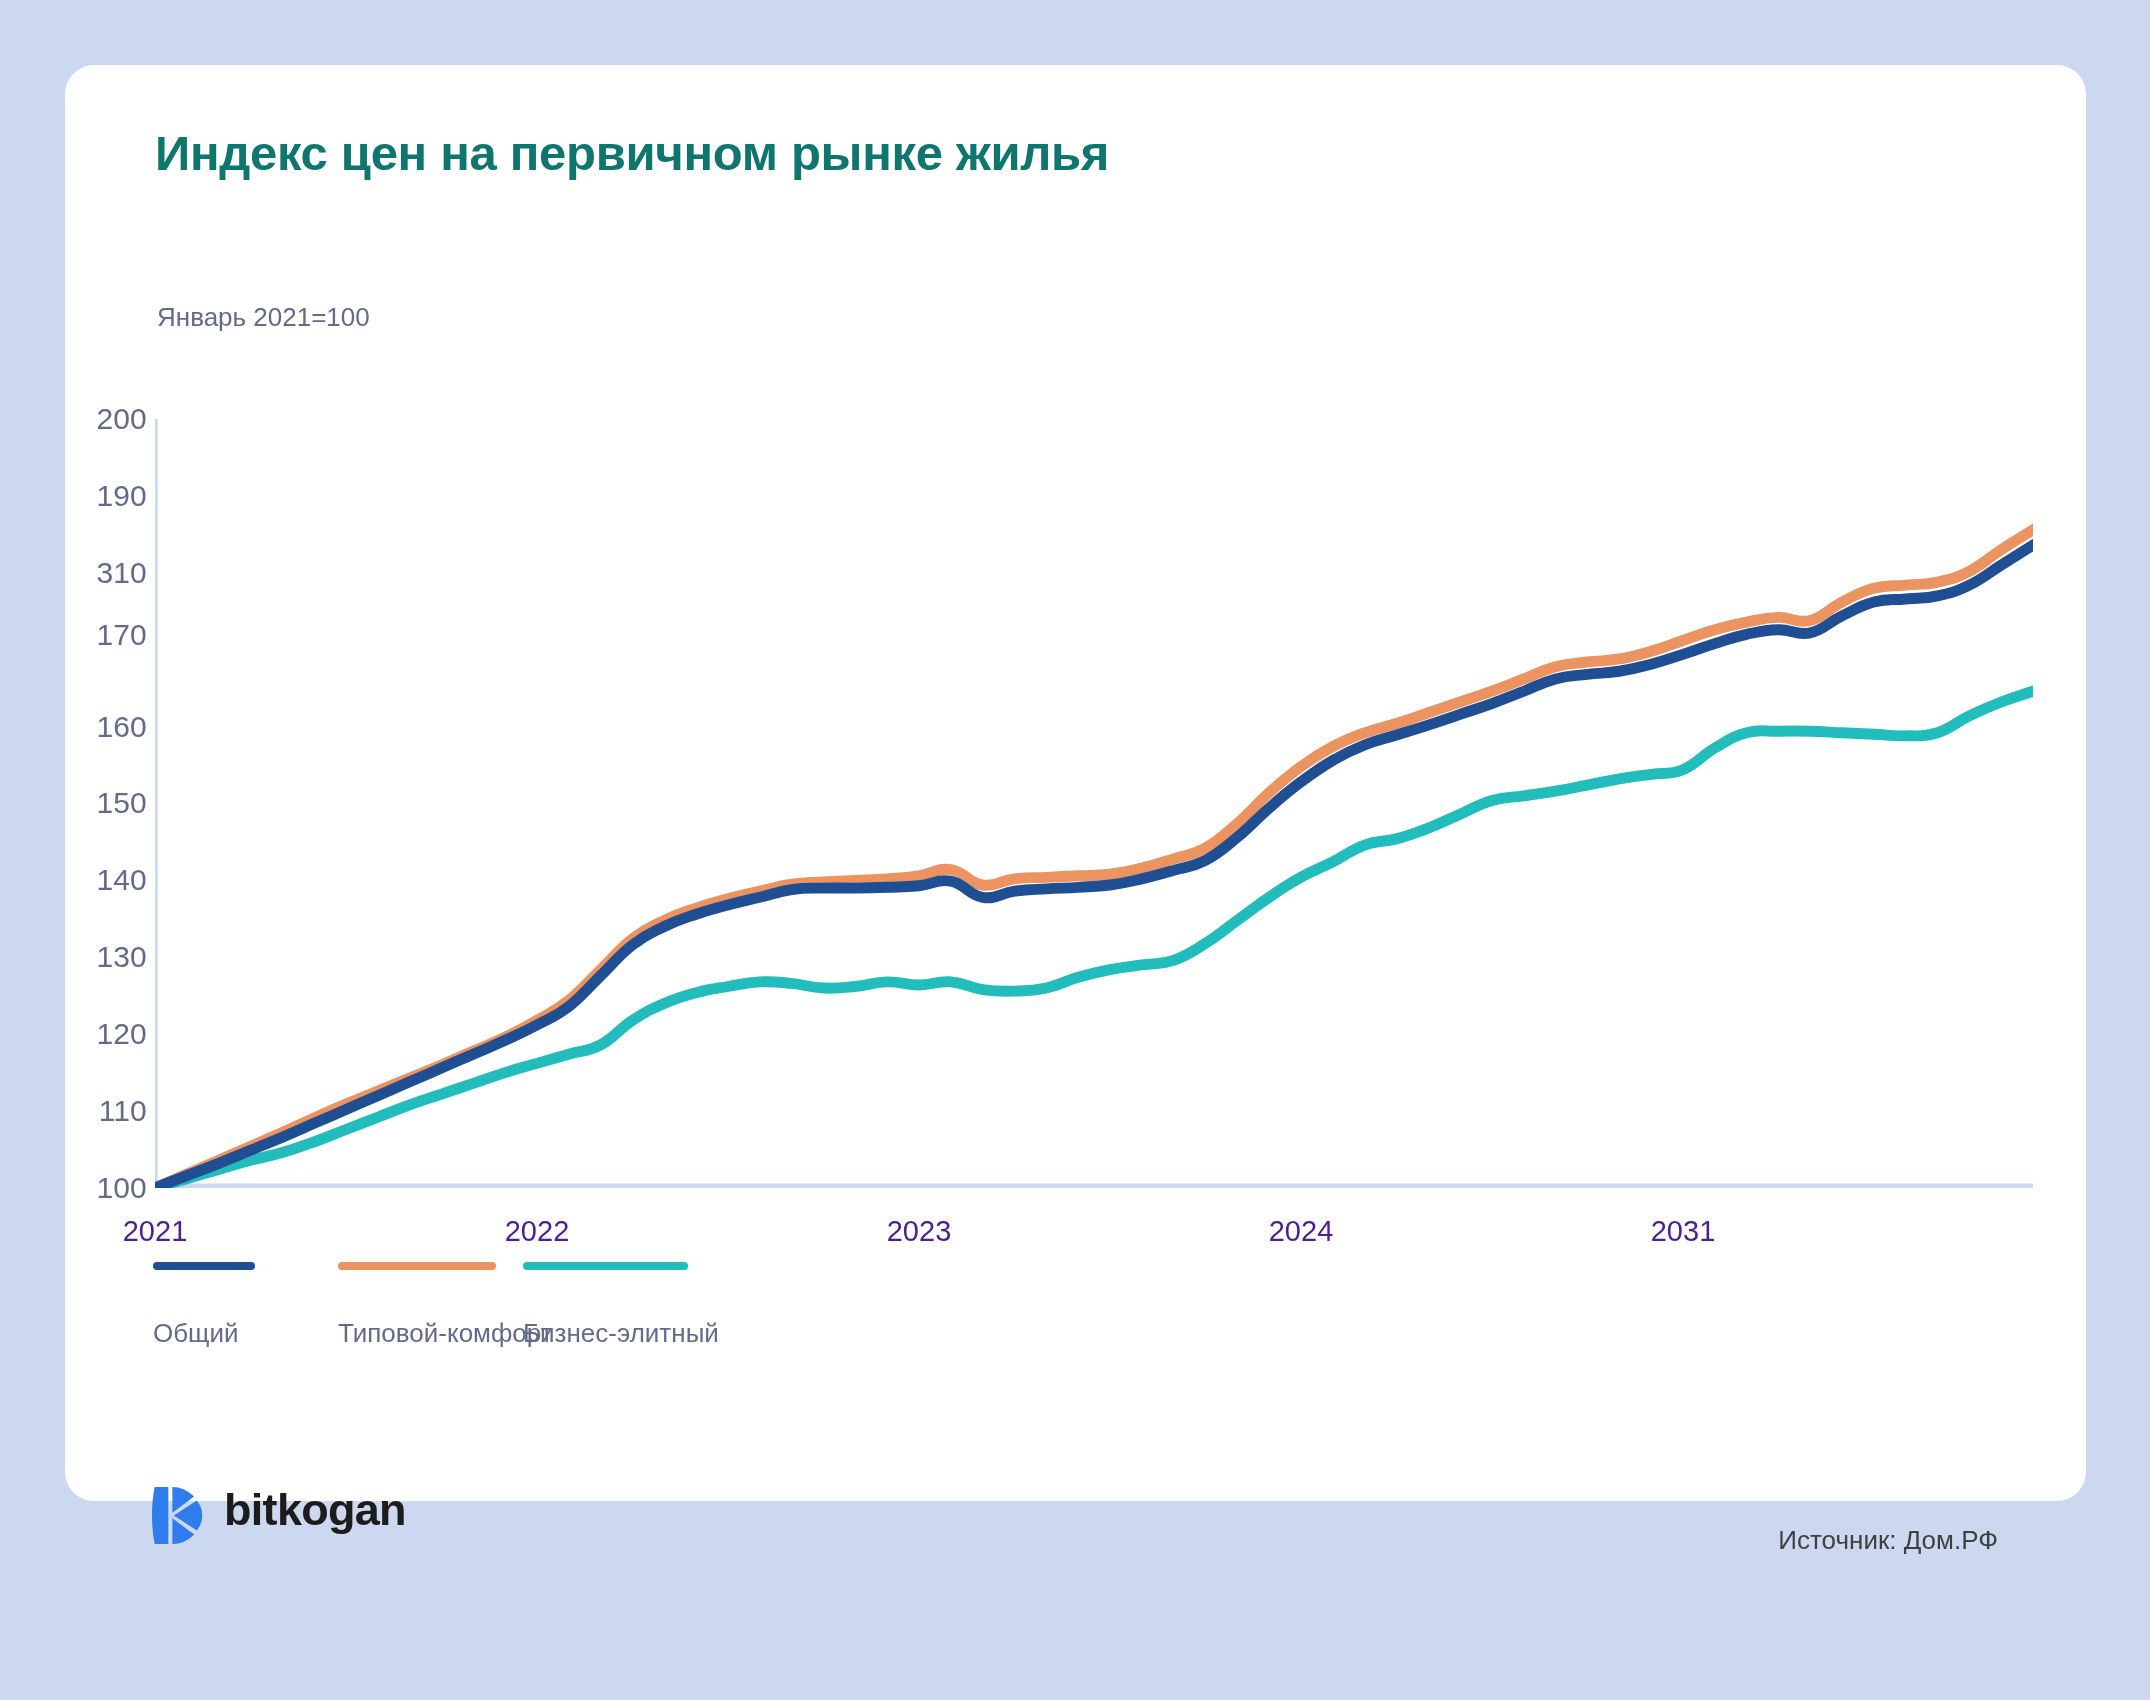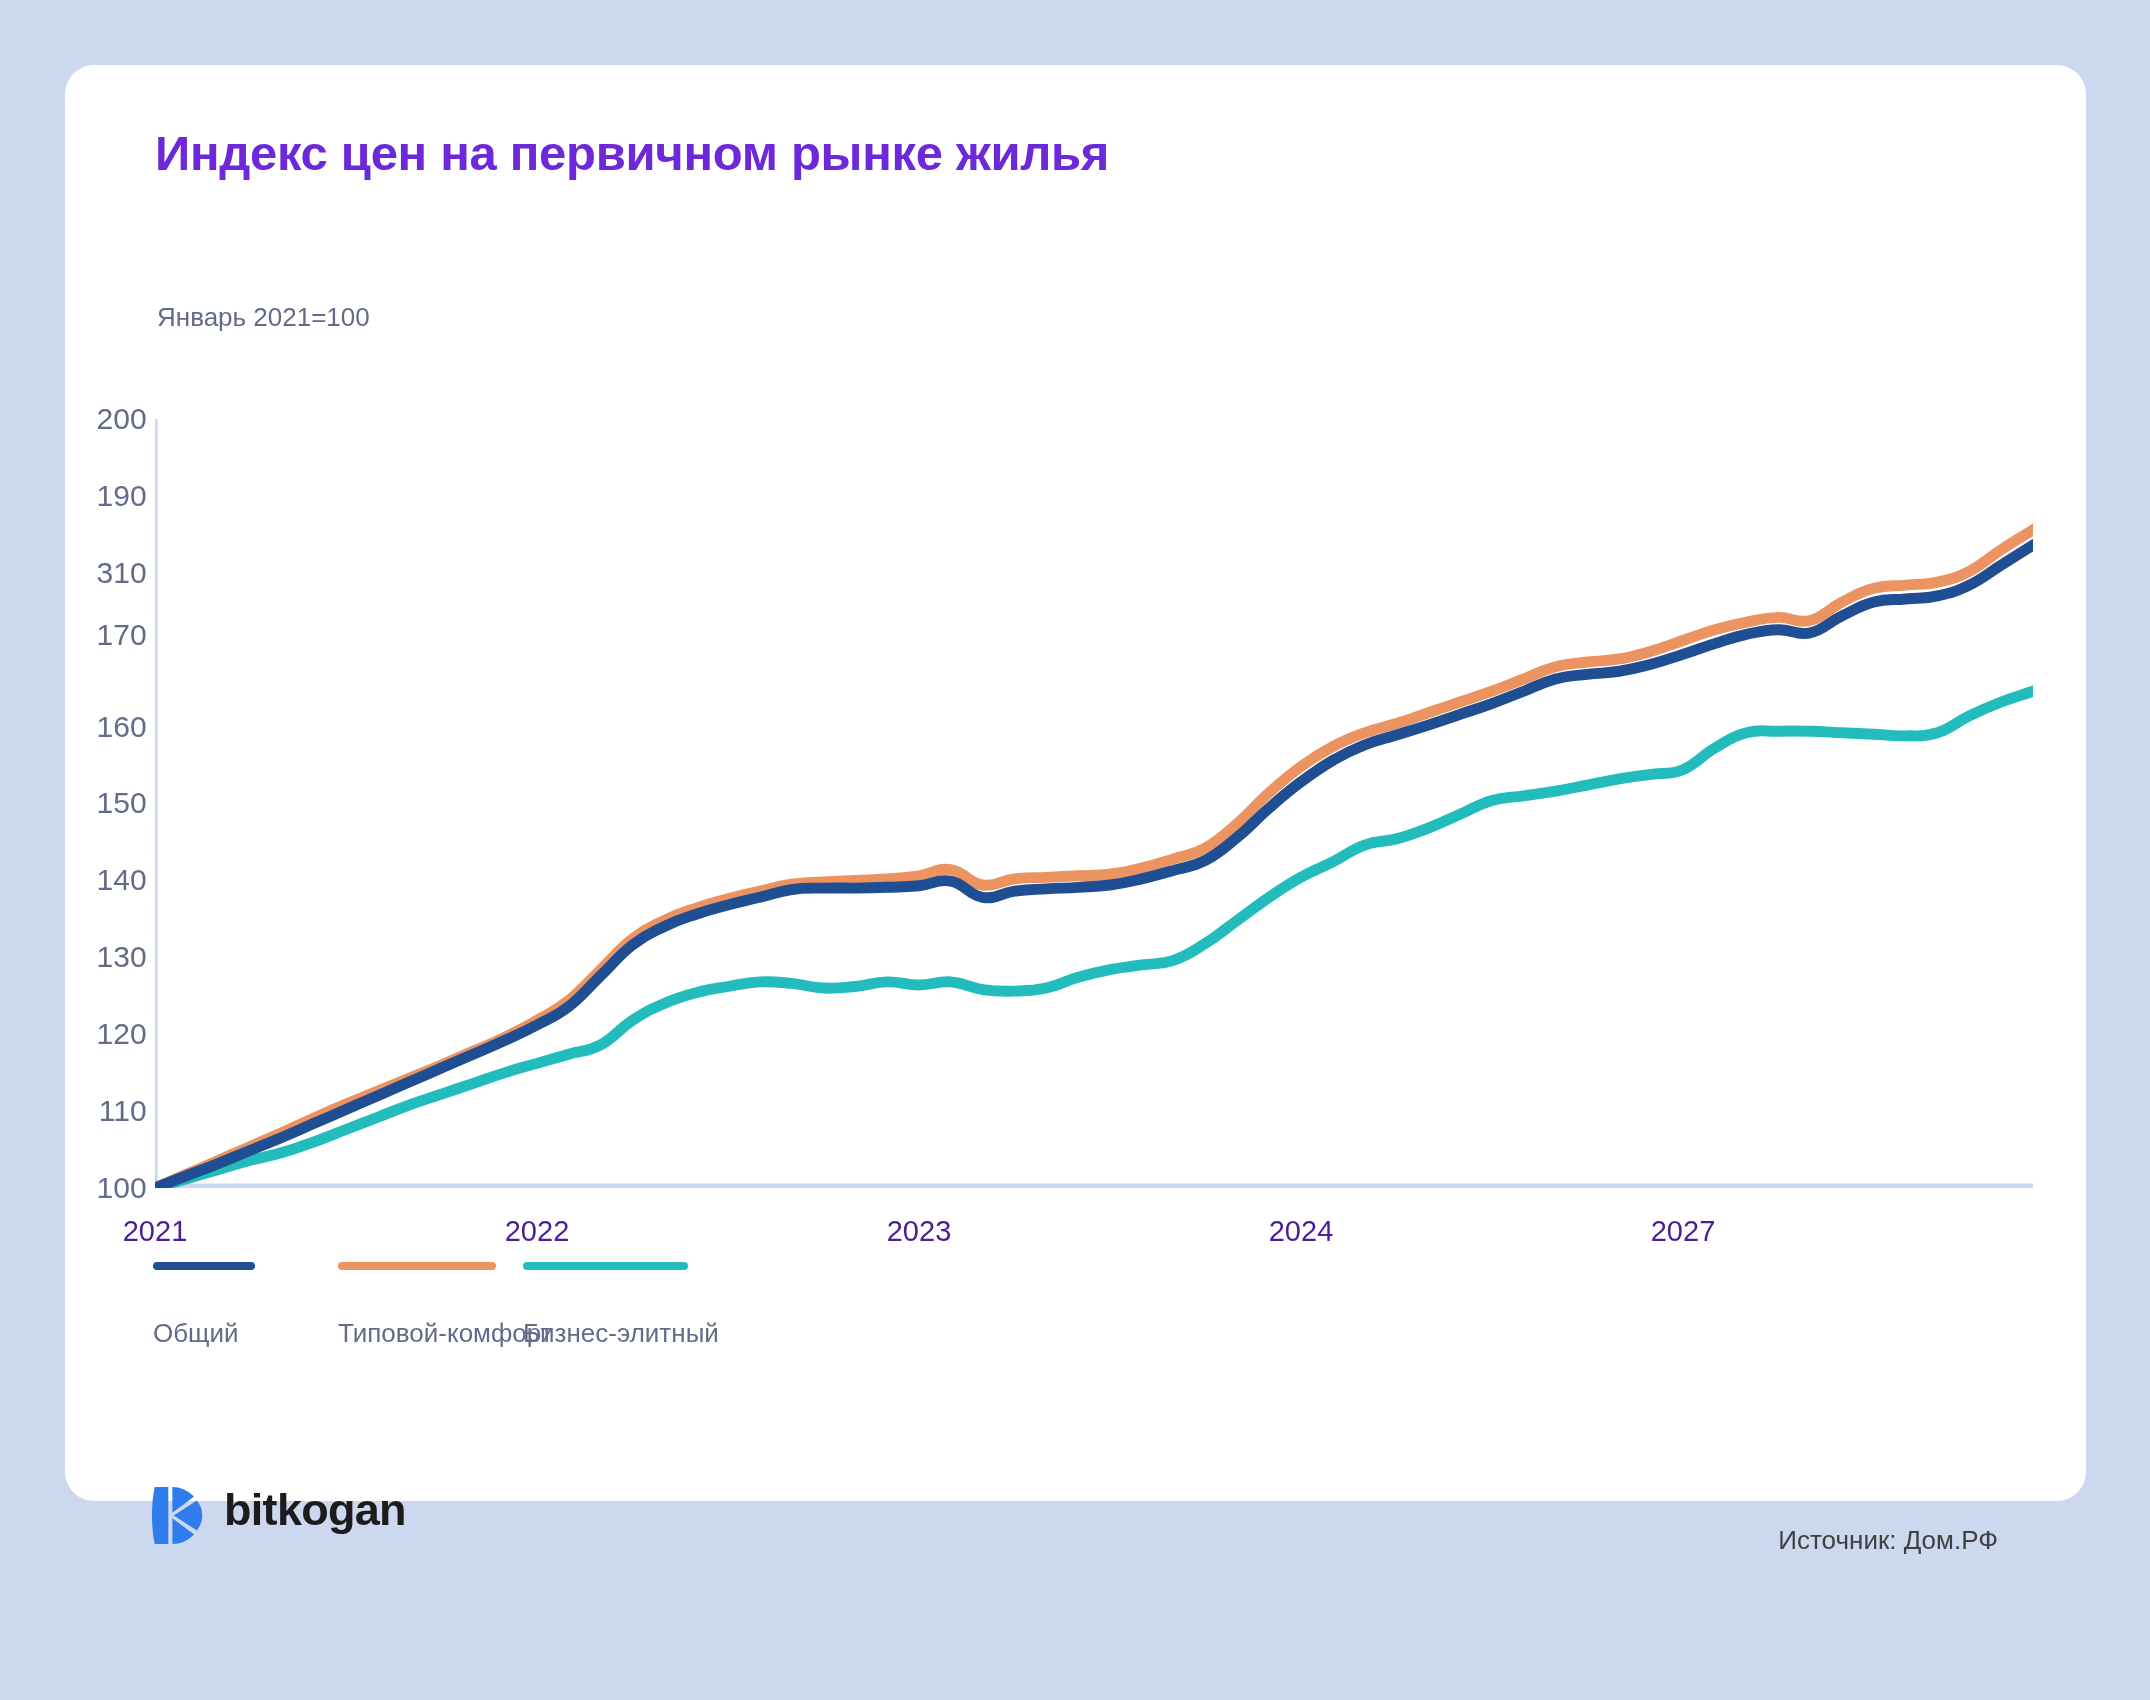--- a/index.html
+++ b/index.html
@@ -22,21 +22,21 @@
     background: #ffffff;
     border-radius: 29px;
     box-sizing: border-box;
   }
   #chart-title {
     position: absolute;
     left: 90px;
     top: 60px;
     font-size: 49px;
     font-weight: bold;
-    color: #6d28d9;
+    color: #0f766e;
     letter-spacing: -0.3px;
     white-space: nowrap;
   }
   #chart-subtitle {
     position: absolute;
     left: 92px;
     top: 237px;
     font-size: 26px;
     color: #646b8a;
     white-space: nowrap;
@@ -131,21 +131,21 @@
       <div class="ytick" style="left: -20.4px; top: 570px;">170</div>
       <div class="ytick" style="left: -20.4px; top: 508px;">310</div>
       <div class="ytick" style="left: -20.4px; top: 431px;">190</div>
       <div class="ytick" style="left: -20.4px; top: 354px;">200</div>
     </div>
   <div id="xlabels">
       <div class="xtick" style="left: 90px;">2021</div>
       <div class="xtick" style="left: 472px;">2022</div>
       <div class="xtick" style="left: 854px;">2023</div>
       <div class="xtick" style="left: 1236px;">2024</div>
-      <div class="xtick" style="left: 1618px;">2027</div>
+      <div class="xtick" style="left: 1618px;">2031</div>
     </div>
 
   <div id="plot">
     <svg id="plot-svg" width="1878" height="769" viewBox="0 0 2760 1130">
         <line x1="0.5" y1="0" x2="0.5" y2="1130" stroke="#ccd8ef" stroke-width="7"></line>
         <line x1="0" y1="1127" x2="2940" y2="1127" stroke="#ccd8ef" stroke-width="7"></line>
         <path d="M 0.00 1130.00 C 10.29 1127.02, 26.20 1122.41, 46.78 1116.44 C 67.36 1110.47, 72.98 1108.85, 93.56 1102.88 C 114.14 1096.91, 119.76 1094.79, 140.34 1089.32 C 160.92 1083.85, 166.54 1083.99, 187.12 1078.02 C 207.70 1072.05, 213.32 1069.66, 233.90 1062.20 C 254.48 1054.74, 260.09 1052.08, 280.68 1044.12 C 301.26 1036.16, 306.87 1034.00, 327.46 1026.04 C 348.04 1018.08, 353.65 1015.42, 374.24 1007.96 C 394.82 1000.50, 400.43 999.10, 421.02 992.14 C 441.60 985.18, 447.21 983.28, 467.80 976.32 C 488.38 969.36, 493.99 966.96, 514.58 960.50 C 535.16 954.04, 540.77 952.91, 561.36 946.94 C 581.94 940.97, 587.55 939.35, 608.14 933.38 C 628.72 927.41, 634.33 930.76, 654.92 919.82 C 675.50 908.88, 681.11 897.08, 701.69 883.66 C 722.28 870.24, 727.89 867.75, 748.47 858.80 C 769.06 849.85, 774.67 848.45, 795.25 842.98 C 815.84 837.51, 821.45 837.42, 842.03 833.94 C 862.62 830.46, 868.23 828.15, 888.81 827.16 C 909.40 826.17, 915.01 827.43, 935.59 829.42 C 956.18 831.41, 961.79 835.21, 982.37 836.20 C 1002.96 837.19, 1008.57 835.93, 1029.15 833.94 C 1049.74 831.95, 1055.35 827.66, 1075.93 827.16 C 1096.52 826.66, 1102.13 831.68, 1122.71 831.68 C 1143.29 831.68, 1148.91 825.67, 1169.49 827.16 C 1190.07 828.65, 1195.69 835.48, 1216.27 838.46 C 1236.85 841.44, 1242.47 841.22, 1263.05 840.72 C 1283.63 840.22, 1289.25 840.67, 1309.83 836.20 C 1330.41 831.73, 1336.03 826.35, 1356.61 820.38 C 1377.19 814.41, 1382.81 813.06, 1403.39 809.08 C 1423.97 805.10, 1429.59 805.28, 1450.17 802.30 C 1470.75 799.32, 1476.37 802.48, 1496.95 795.52 C 1517.53 788.56, 1523.15 783.59, 1543.73 770.66 C 1564.31 757.73, 1569.93 751.68, 1590.51 736.76 C 1611.09 721.84, 1616.71 716.78, 1637.29 702.86 C 1657.87 688.94, 1663.48 684.92, 1684.07 673.48 C 1704.65 662.04, 1710.26 661.32, 1730.85 650.88 C 1751.43 640.44, 1757.04 633.48, 1777.63 626.02 C 1798.21 618.56, 1803.82 622.45, 1824.41 616.98 C 1844.99 611.51, 1850.60 609.12, 1871.19 601.16 C 1891.77 593.20, 1897.38 589.77, 1917.97 580.82 C 1938.55 571.87, 1944.16 566.45, 1964.75 560.48 C 1985.33 554.51, 1990.94 556.68, 2011.53 553.70 C 2032.11 550.72, 2037.72 550.40, 2058.31 546.92 C 2078.89 543.44, 2084.50 541.86, 2105.08 537.88 C 2125.67 533.90, 2131.28 532.32, 2151.86 528.84 C 2172.45 525.36, 2178.06 525.04, 2198.64 522.06 C 2219.23 519.08, 2224.84 523.73, 2245.42 515.28 C 2266.01 506.83, 2271.62 495.57, 2292.20 483.64 C 2312.79 471.71, 2318.40 466.51, 2338.98 461.04 C 2359.57 455.57, 2365.18 459.28, 2385.76 458.78 C 2406.35 458.28, 2411.96 458.28, 2432.54 458.78 C 2453.13 459.28, 2458.74 460.05, 2479.32 461.04 C 2499.91 462.03, 2505.52 462.31, 2526.10 463.30 C 2546.68 464.29, 2552.30 466.06, 2572.88 465.56 C 2593.46 465.06, 2599.08 467.50, 2619.66 461.04 C 2640.24 454.58, 2645.86 446.12, 2666.44 436.18 C 2687.02 426.24, 2692.64 423.80, 2713.22 415.84 C 2733.80 407.88, 2739.42 406.98, 2760.00 400.02 C 2780.58 393.06, 2796.49 387.68, 2806.78 384.20" fill="none" stroke="#22bcbd" stroke-width="16" stroke-linecap="round" stroke-linejoin="round"></path>
         <path d="M 0.00 1130.00 C 10.29 1125.53, 26.20 1118.61, 46.78 1109.66 C 67.36 1100.71, 72.98 1098.27, 93.56 1089.32 C 114.14 1080.37, 119.76 1077.93, 140.34 1068.98 C 160.92 1060.03, 166.54 1057.84, 187.12 1048.64 C 207.70 1039.44, 213.32 1036.37, 233.90 1027.17 C 254.48 1017.97, 260.09 1015.53, 280.68 1006.83 C 301.26 998.13, 306.87 996.07, 327.46 987.62 C 348.04 979.17, 353.65 976.86, 374.24 968.41 C 394.82 959.96, 400.43 957.90, 421.02 949.20 C 441.60 940.50, 447.21 937.81, 467.80 928.86 C 488.38 919.91, 493.99 918.46, 514.58 908.52 C 535.16 898.58, 540.77 895.59, 561.36 883.66 C 581.94 871.73, 587.55 870.69, 608.14 854.28 C 628.72 837.87, 634.33 828.97, 654.92 809.08 C 675.50 789.19, 681.11 779.79, 701.69 763.88 C 722.28 747.97, 727.89 746.70, 748.47 736.76 C 769.06 726.82, 774.67 725.64, 795.25 718.68 C 815.84 711.72, 821.45 710.59, 842.03 705.12 C 862.62 699.65, 868.23 698.54, 888.81 693.82 C 909.40 689.10, 915.01 686.63, 935.59 683.65 C 956.18 680.67, 961.79 681.50, 982.37 680.26 C 1002.96 679.02, 1008.57 678.99, 1029.15 678.00 C 1049.74 677.01, 1055.35 677.23, 1075.93 675.74 C 1096.52 674.25, 1102.13 674.20, 1122.71 671.22 C 1143.29 668.24, 1148.91 659.20, 1169.49 662.18 C 1190.07 665.16, 1195.69 681.80, 1216.27 684.78 C 1236.85 687.76, 1242.47 678.23, 1263.05 675.74 C 1283.63 673.25, 1289.25 674.47, 1309.83 673.48 C 1330.41 672.49, 1336.03 672.21, 1356.61 671.22 C 1377.19 670.23, 1382.81 671.45, 1403.39 668.96 C 1423.97 666.47, 1429.59 664.89, 1450.17 659.92 C 1470.75 654.95, 1476.37 652.82, 1496.95 646.36 C 1517.53 639.90, 1523.15 641.98, 1543.73 630.54 C 1564.31 619.10, 1569.93 612.28, 1590.51 594.38 C 1611.09 576.48, 1616.71 567.58, 1637.29 549.18 C 1657.87 530.78, 1663.48 525.68, 1684.07 510.76 C 1704.65 495.84, 1710.26 492.32, 1730.85 481.38 C 1751.43 470.44, 1757.04 468.50, 1777.63 461.04 C 1798.21 453.58, 1803.82 453.94, 1824.41 447.48 C 1844.99 441.02, 1850.60 438.62, 1871.19 431.66 C 1891.77 424.70, 1897.38 422.80, 1917.97 415.84 C 1938.55 408.88, 1944.16 407.48, 1964.75 400.02 C 1985.33 392.56, 1990.94 389.90, 2011.53 381.94 C 2032.11 373.98, 2037.72 369.33, 2058.31 363.86 C 2078.89 358.39, 2084.50 359.57, 2105.08 357.08 C 2125.67 354.59, 2131.28 356.04, 2151.86 352.56 C 2172.45 349.08, 2178.06 347.23, 2198.64 341.26 C 2219.23 335.29, 2224.84 332.40, 2245.42 325.44 C 2266.01 318.48, 2271.62 315.59, 2292.20 309.62 C 2312.79 303.65, 2318.40 302.30, 2338.98 298.32 C 2359.57 294.34, 2365.18 292.04, 2385.76 291.54 C 2406.35 291.04, 2411.96 301.03, 2432.54 296.06 C 2453.13 291.09, 2458.74 279.38, 2479.32 268.94 C 2499.91 258.50, 2505.52 254.07, 2526.10 248.60 C 2546.68 243.13, 2552.30 246.07, 2572.88 244.08 C 2593.46 242.09, 2599.08 244.03, 2619.66 239.56 C 2640.24 235.09, 2645.86 234.18, 2666.44 223.74 C 2687.02 213.30, 2692.64 205.52, 2713.22 192.10 C 2733.80 178.68, 2739.42 175.65, 2760.00 162.72 C 2780.58 149.79, 2796.49 139.80, 2806.78 133.34" fill="none" stroke="#ec9461" stroke-width="16" stroke-linecap="round" stroke-linejoin="round"></path>
         <path d="M 0.00 1130.00 C 10.29 1126.02, 26.20 1119.88, 46.78 1111.92 C 67.36 1103.96, 72.98 1102.04, 93.56 1093.84 C 114.14 1085.64, 119.76 1083.08, 140.34 1074.63 C 160.92 1066.18, 166.54 1064.12, 187.12 1055.42 C 207.70 1046.72, 213.32 1044.03, 233.90 1035.08 C 254.48 1026.13, 260.09 1023.69, 280.68 1014.74 C 301.26 1005.79, 306.87 1003.35, 327.46 994.40 C 348.04 985.45, 353.65 983.01, 374.24 974.06 C 394.82 965.11, 400.43 962.67, 421.02 953.72 C 441.60 944.77, 447.21 942.33, 467.80 933.38 C 488.38 924.43, 493.99 922.49, 514.58 913.04 C 535.16 903.59, 540.77 901.38, 561.36 890.44 C 581.94 879.50, 587.55 879.23, 608.14 863.32 C 628.72 847.41, 634.33 838.01, 654.92 818.12 C 675.50 798.23, 681.11 788.83, 701.69 772.92 C 722.28 757.01, 727.89 755.74, 748.47 745.80 C 769.06 735.86, 774.67 734.68, 795.25 727.72 C 815.84 720.76, 821.45 719.63, 842.03 714.16 C 862.62 708.69, 868.23 707.83, 888.81 702.86 C 909.40 697.89, 915.01 694.54, 935.59 691.56 C 956.18 688.58, 961.79 689.80, 982.37 689.30 C 1002.96 688.80, 1008.57 689.55, 1029.15 689.30 C 1049.74 689.05, 1055.35 688.92, 1075.93 688.17 C 1096.52 687.42, 1102.13 687.90, 1122.71 685.91 C 1143.29 683.92, 1148.91 675.40, 1169.49 679.13 C 1190.07 682.86, 1195.69 699.63, 1216.27 702.86 C 1236.85 706.09, 1242.47 696.55, 1263.05 693.82 C 1283.63 691.09, 1289.25 691.67, 1309.83 690.43 C 1330.41 689.19, 1336.03 689.41, 1356.61 688.17 C 1377.19 686.93, 1382.81 687.51, 1403.39 684.78 C 1423.97 682.05, 1429.59 680.46, 1450.17 675.74 C 1470.75 671.02, 1476.37 669.28, 1496.95 663.31 C 1517.53 657.34, 1523.15 659.31, 1543.73 648.62 C 1564.31 637.93, 1569.93 631.62, 1590.51 614.72 C 1611.09 597.82, 1616.71 589.68, 1637.29 571.78 C 1657.87 553.88, 1663.48 548.77, 1684.07 533.36 C 1704.65 517.95, 1710.26 513.65, 1730.85 501.72 C 1751.43 489.79, 1757.04 487.32, 1777.63 479.12 C 1798.21 470.92, 1803.82 470.89, 1824.41 464.43 C 1844.99 457.97, 1850.60 456.45, 1871.19 449.74 C 1891.77 443.03, 1897.38 440.88, 1917.97 433.92 C 1938.55 426.96, 1944.16 425.56, 1964.75 418.10 C 1985.33 410.64, 1990.94 407.98, 2011.53 400.02 C 2032.11 392.06, 2037.72 387.41, 2058.31 381.94 C 2078.89 376.47, 2084.50 377.65, 2105.08 375.16 C 2125.67 372.67, 2131.28 373.87, 2151.86 370.64 C 2172.45 367.41, 2178.06 365.94, 2198.64 360.47 C 2219.23 355.00, 2224.84 352.49, 2245.42 345.78 C 2266.01 339.07, 2271.62 336.42, 2292.20 329.96 C 2312.79 323.50, 2318.40 320.87, 2338.98 316.40 C 2359.57 311.93, 2365.18 310.12, 2385.76 309.62 C 2406.35 309.12, 2411.96 318.61, 2432.54 314.14 C 2453.13 309.67, 2458.74 299.22, 2479.32 289.28 C 2499.91 279.34, 2505.52 274.41, 2526.10 268.94 C 2546.68 263.47, 2552.30 266.41, 2572.88 264.42 C 2593.46 262.43, 2599.08 264.37, 2619.66 259.90 C 2640.24 255.43, 2645.86 254.02, 2666.44 244.08 C 2687.02 234.14, 2692.64 227.63, 2713.22 214.70 C 2733.80 201.77, 2739.42 198.25, 2760.00 185.32 C 2780.58 172.39, 2796.49 162.40, 2806.78 155.94" fill="none" stroke="#1f4e92" stroke-width="16" stroke-linecap="round" stroke-linejoin="round"></path>
       </svg>

